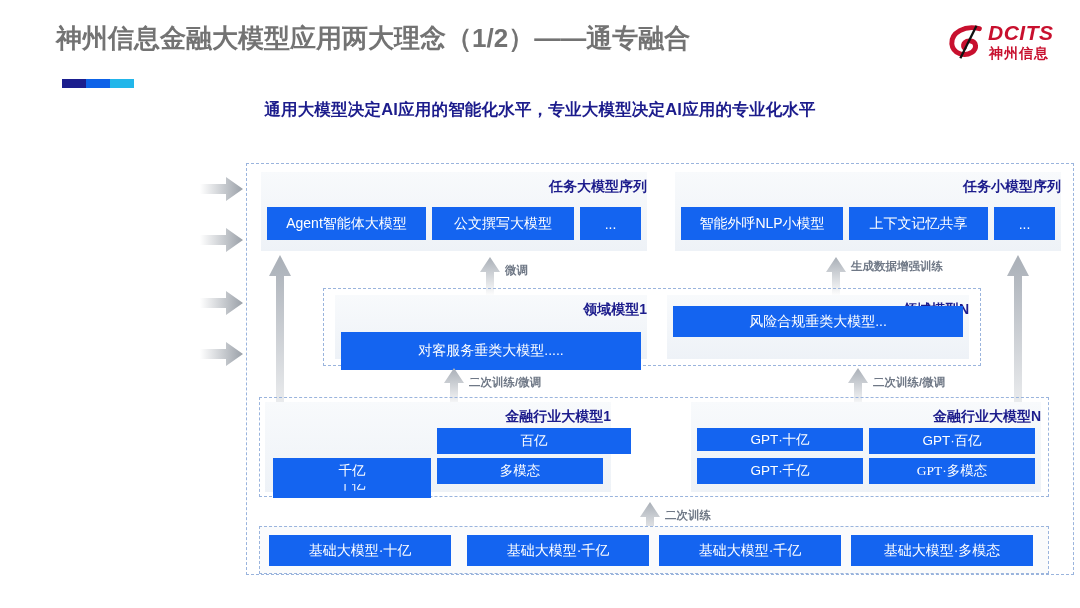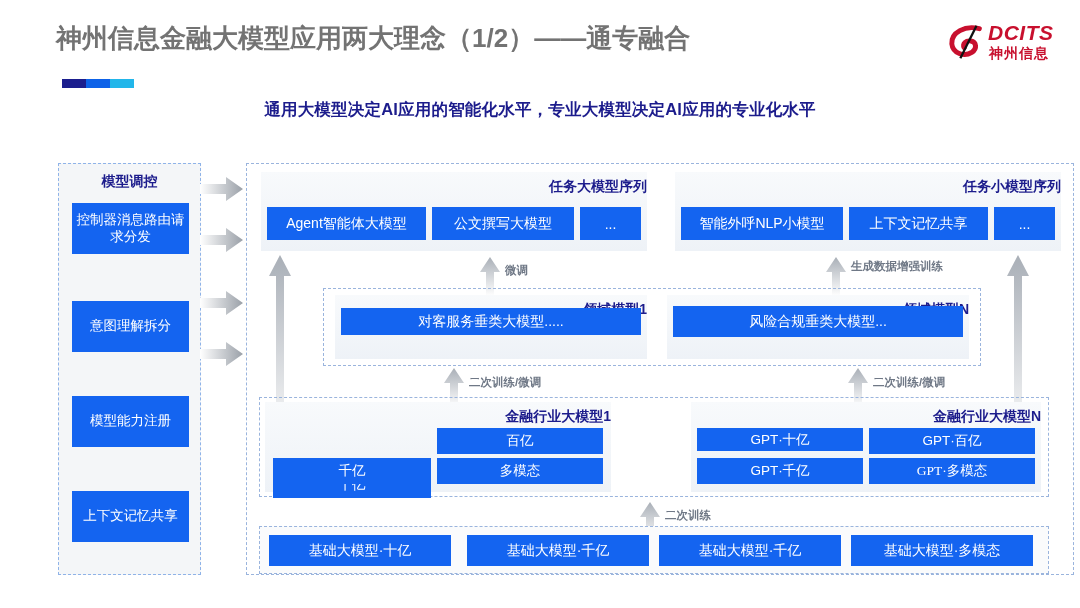--- a/index.html
+++ b/index.html
@@ -106,27 +106,20 @@
 
   <div class="logo">
     <svg class="mark" viewBox="0 0 40 40">
       <path d="M33 6 C18 2, 3 10, 4 22 C5 32, 17 36, 25 31 C31 27, 30 20, 24 19 C19 18, 15 22, 17 26" fill="none" stroke="#c8102e" stroke-width="5.2" stroke-linecap="round"></path>
       <path d="M30 3 L13 37" fill="none" stroke="#111111" stroke-width="2.4"></path>
     </svg>
     <div class="brand">DCITS</div>
     <div class="cn">神州信息</div>
   </div>
 
-  <div class="ctrl-panel">
-    <div class="ctrl-title">模型调控</div>
-    <div class="ctrl-box cb0">控制器消息路由请求分发</div>
-    <div class="ctrl-box cb1">意图理解拆分</div>
-    <div class="ctrl-box cb2">模型能力注册</div>
-    <div class="ctrl-box cb3">上下文记忆共享</div>
-  </div>
 
   <svg class="r-arrow" style="left:200px; top:176px;" viewBox="0 0 44 26">
     <defs>
         <linearGradient id="gr1" x1="0" y1="0" x2="1" y2="0">
       <stop offset="0%" stop-color="#ffffff"></stop>
           <stop offset="100%" stop-color="#9aa0a8"></stop>
         </linearGradient>
       </defs>
     <path d="M0 8 L26 8 L26 1 L43 13 L26 25 L26 18 L0 18 Z" fill="url(#gr1)"></path>
   </svg>
@@ -180,21 +173,21 @@
 
     <svg class="u-arrow" style="left:760px; top:90px; height:198px; width:22px;" viewBox="0 0 22 198" preserveAspectRatio="none">
       <path d="M7 198 L7 22 L0 22 L11 1 L22 22 L15 22 L15 198 Z" fill="url(#gu)"></path>
     </svg>
 
     <div class="dashed" style="left:76px; top:124px; width:658px; height:78px;"></div>
 
     <div class="card" style="left:88px; top:131px; width:312px; height:64px;">
       <div class="card-title">领域模型1</div>
     </div>
-    <div class="bbox" style="left:94px; top:144px; width:300px; height:27px;">对客服务垂类大模型.....</div>
+    <div class="bbox" style="left:94px; top:168px; width:300px; height:38px;">对客服务垂类大模型.....</div>
 
     <div class="card" style="left:420px; top:131px; width:302px; height:64px;">
       <div class="card-title">领域模型N</div>
     </div>
     <div class="bbox" style="left:426px; top:142px; width:290px; height:31px;">风险合规垂类大模型...</div>
 
     <svg class="u-arrow" style="left:196px; top:203px;" viewBox="0 0 22 40">
       <path d="M7 40 L7 16 L1 16 L11 1 L21 16 L15 16 L15 40 Z" fill="url(#gu)"></path>
     </svg>
     <div class="arrow-lbl" style="left:222px; top:212px;">二次训练/微调</div>
@@ -203,21 +196,21 @@
       <path d="M7 40 L7 16 L1 16 L11 1 L21 16 L15 16 L15 40 Z" fill="url(#gu)"></path>
     </svg>
     <div class="arrow-lbl" style="left:626px; top:212px;">二次训练/微调</div>
 
     <div class="dashed" style="left:12px; top:233px; width:790px; height:100px;"></div>
 
     <div class="card" style="left:18px; top:238px; width:346px; height:90px;">
       <div class="card-title">金融行业大模型1</div>
     </div>
     <div class="bbox sm" style="left:26px; top:264px; width:158px; height:26px;margin-top:44px;">十亿</div>
-    <div class="bbox sm" style="left:190px; top:264px; width:166px; height:26px;">百亿</div>
+    <div class="bbox sm" style="left:190px; top:264px; width:194px; height:26px;">百亿</div>
     <div class="bbox sm" style="left:26px; top:294px; width:158px; height:26px;">千亿</div>
     <div class="bbox sm" style="left:190px; top:294px; width:166px; height:26px;">多模态</div>
 
     <div class="card" style="left:444px; top:238px; width:350px; height:90px;">
       <div class="card-title">金融行业大模型N</div>
     </div>
     <div class="bbox sm" style="left:450px; top:264px; width:166px; height:23px;">GPT·十亿</div>
     <div class="bbox sm" style="left:622px; top:264px; width:166px; height:26px;">GPT·百亿</div>
     <div class="bbox sm" style="left:450px; top:294px; width:166px; height:26px;">GPT·千亿</div>
     <div class="bbox sm" style="left:622px; top:294px; width:166px; height:26px;font-family:Liberation Serif, serif;">GPT·多模态</div>

